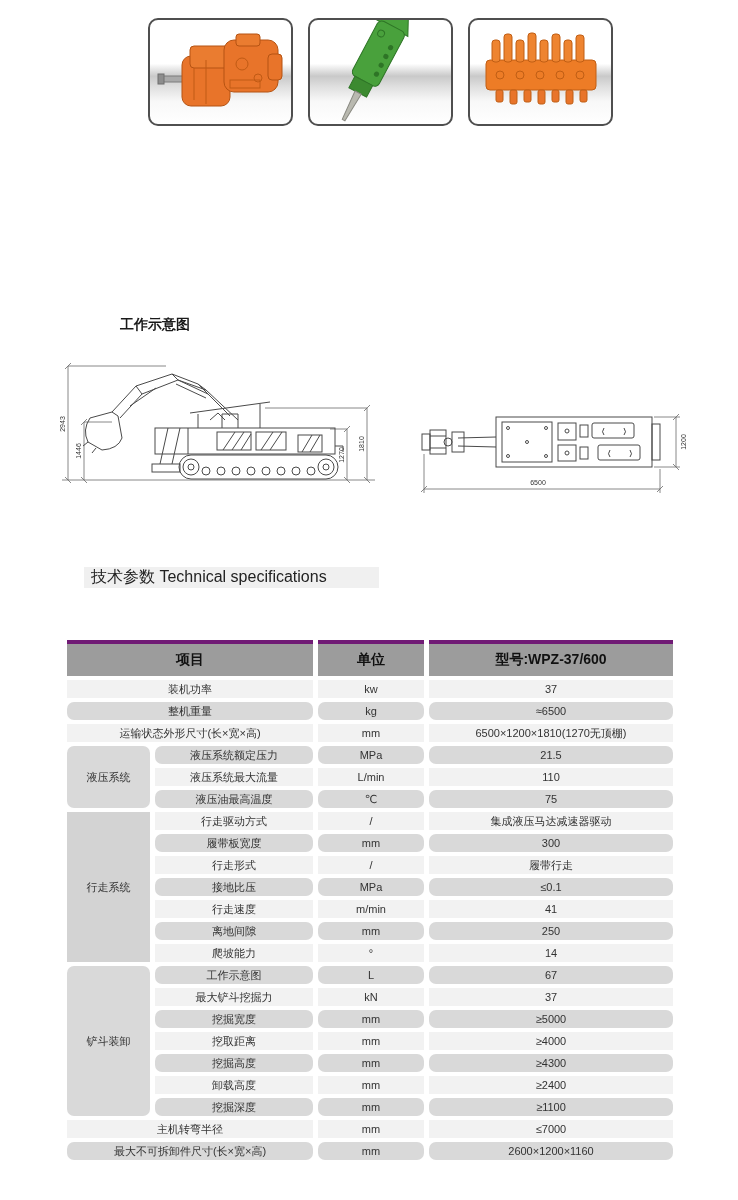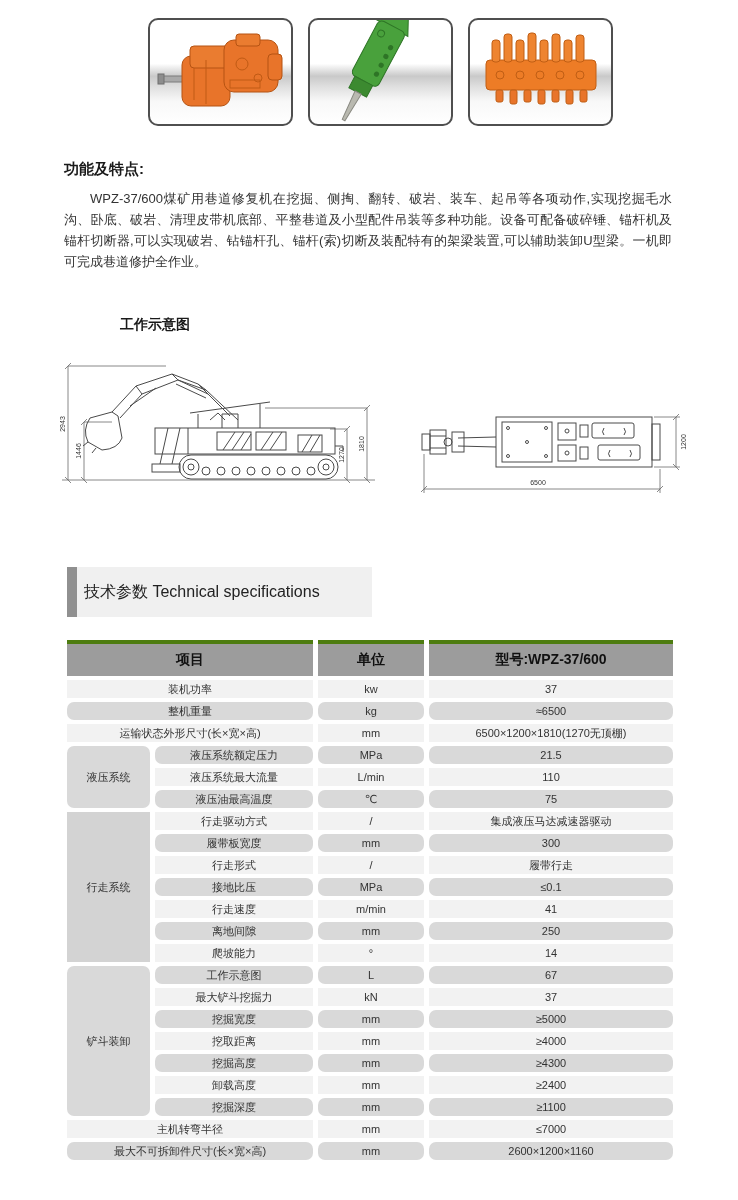--- a/index.html
+++ b/index.html
@@ -19,29 +19,29 @@
 
   .diagram-heading { position:absolute; left:120px; top:308px; font-size:14px; font-weight:bold; color:#1a1a1a;margin-top:8px; }
 
   svg.side-view { position:absolute; left:60px; top:354px; }
   svg.top-view  { position:absolute; left:418px; top:392px; }
   .draw { stroke:#4a4a4a; stroke-width:1; fill:none; }
   .dim  { stroke:#6a6a6a; stroke-width:0.8; fill:none; }
   .dimtxt { font-size:7px; fill:#333; font-family:"Liberation Sans",sans-serif; }
 
   
-  .section-header { position:absolute; left:67px; top:567px; height:50px; display:flex; }
+  .section-header { position:absolute; left:84px; top:567px; height:50px; display:flex;flex-direction:column; }
   .section-header .bar { width:10px; background:#909090; }
   .section-header .label { width:288px; background:#f0f0f0; font-size:16px; color:#222;
                            display:flex; align-items:center; padding-left:7px; }
 
   
   table.specs { position:absolute; left:62px; top:636px; width:616px;
                 border-collapse:separate; border-spacing:5px 4px; table-layout:fixed; }
-  table.specs th { background:#9c9c9c; border-top:4px solid #4d7c0f; height:32px;
+  table.specs th { background:#9c9c9c; border-top:4px solid #701a75; height:32px;
                    font-size:14px; font-weight:bold; color:#111; padding:0; }
   table.specs td { background:#f2f2f2; height:18px; font-size:11px; color:#333;
                    text-align:center; vertical-align:middle; padding:0 2px;
                    white-space:nowrap; overflow:hidden; }
   table.specs tr.even td { background:#d9d9d9;border-radius:7px; }
   table.specs td.group { background:#d3d3d3;margin-left:12px; }
 </style>
 </head>
 <body>
 
@@ -106,24 +106,20 @@
           <circle cx="30" cy="55" r="4"></circle>
             <circle cx="50" cy="55" r="4"></circle>
             <circle cx="70" cy="55" r="4"></circle>
           <circle cx="90" cy="55" r="4"></circle>
             <circle cx="110" cy="55" r="4"></circle>
         </g>
       </svg>
     </div>
   </div>
 
-  <div class="features">
-    <h1>功能及特点:</h1>
-    <p>WPZ-37/600煤矿用巷道修复机在挖掘、侧掏、翻转、破岩、装车、起吊等各项动作,实现挖掘毛水沟、卧底、破岩、清理皮带机底部、平整巷道及小型配件吊装等多种功能。设备可配备破碎锤、锚杆机及锚杆切断器,可以实现破岩、钻锚杆孔、锚杆(索)切断及装配特有的架梁装置,可以辅助装卸U型梁。一机即可完成巷道修护全作业。</p>
-  </div>
 
   <div class="diagram-heading">工作示意图</div>
 
   <svg class="side-view" width="367" height="150" viewBox="0 0 367 150">
 
     <g class="dim">
       <line x1="2" y1="126" x2="315" y2="126"></line>
       <line x1="8" y1="12" x2="8" y2="126"></line>
         <line x1="8" y1="12" x2="106" y2="12"></line>
       <line x1="5" y1="15" x2="11" y2="9"></line>

